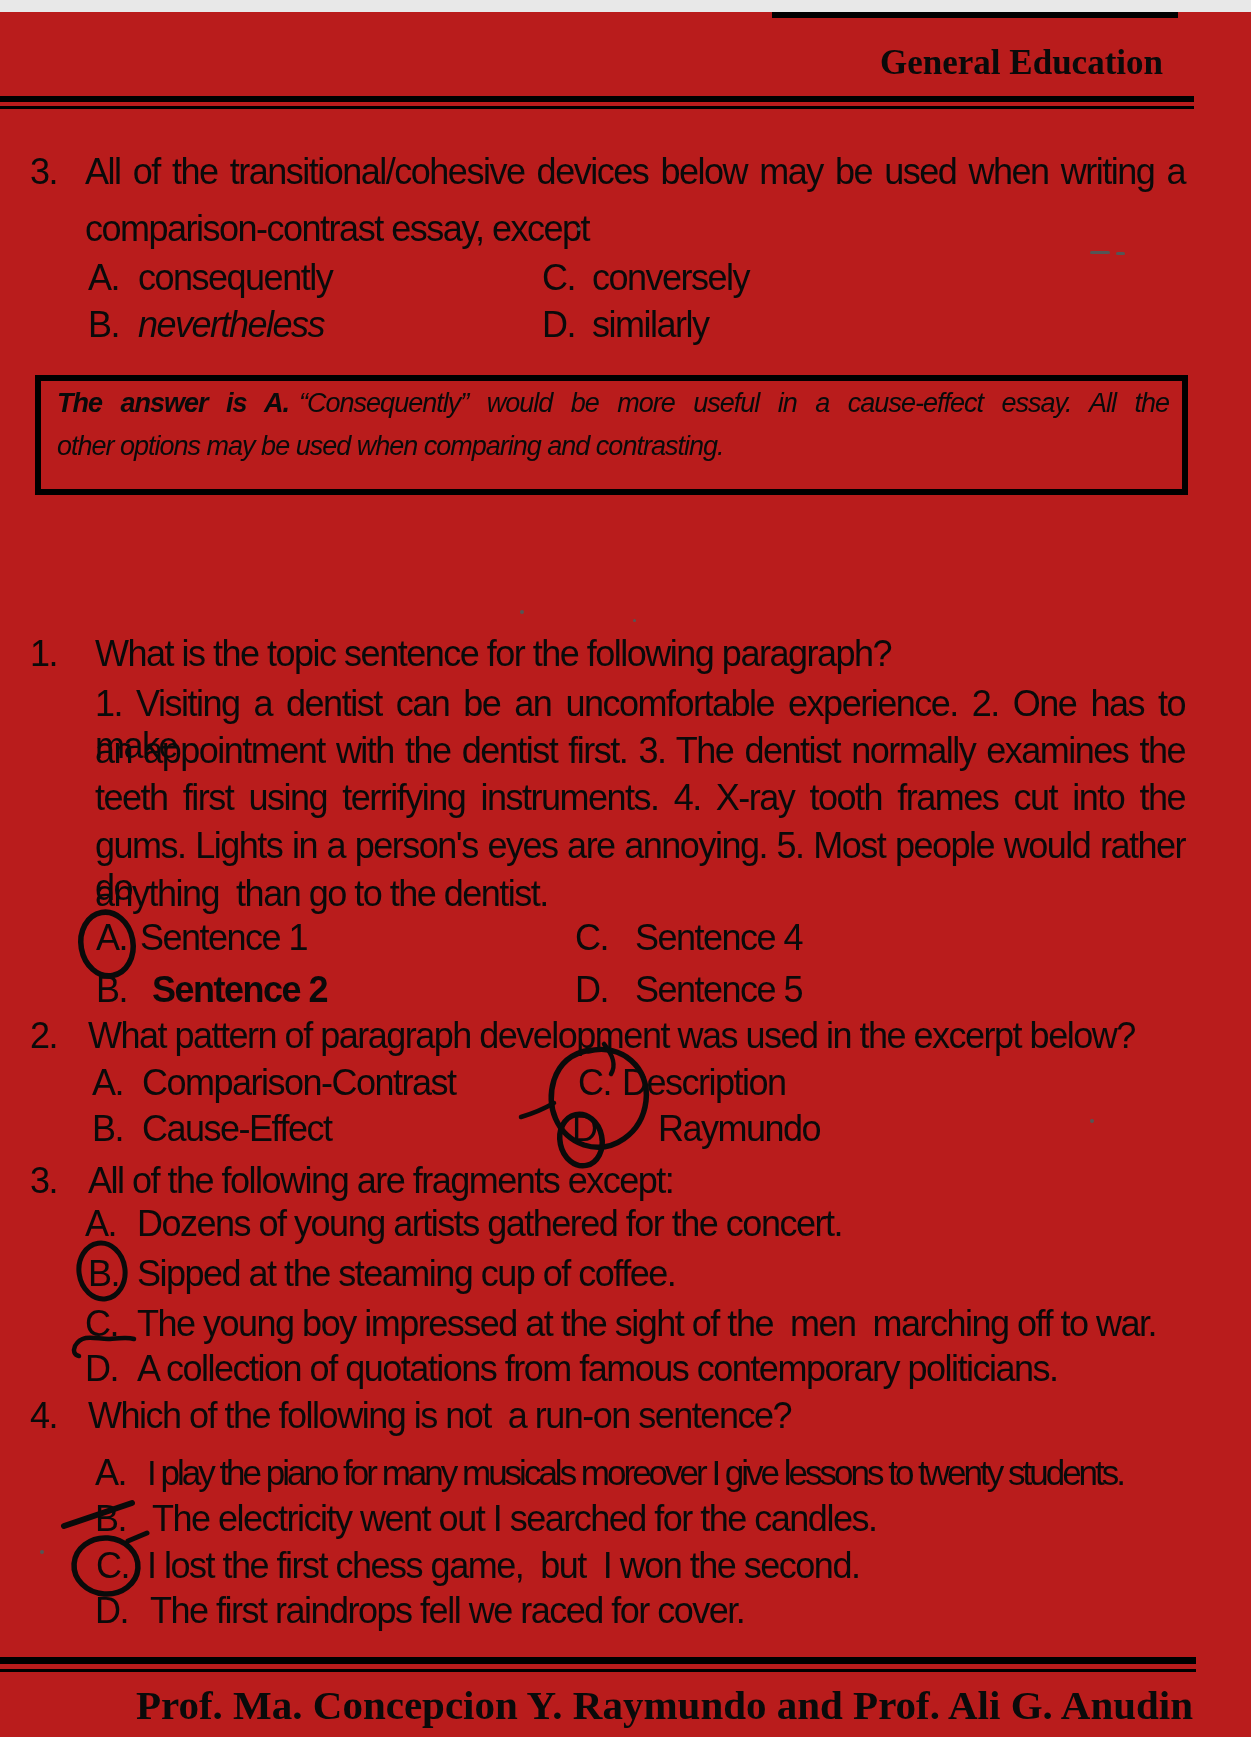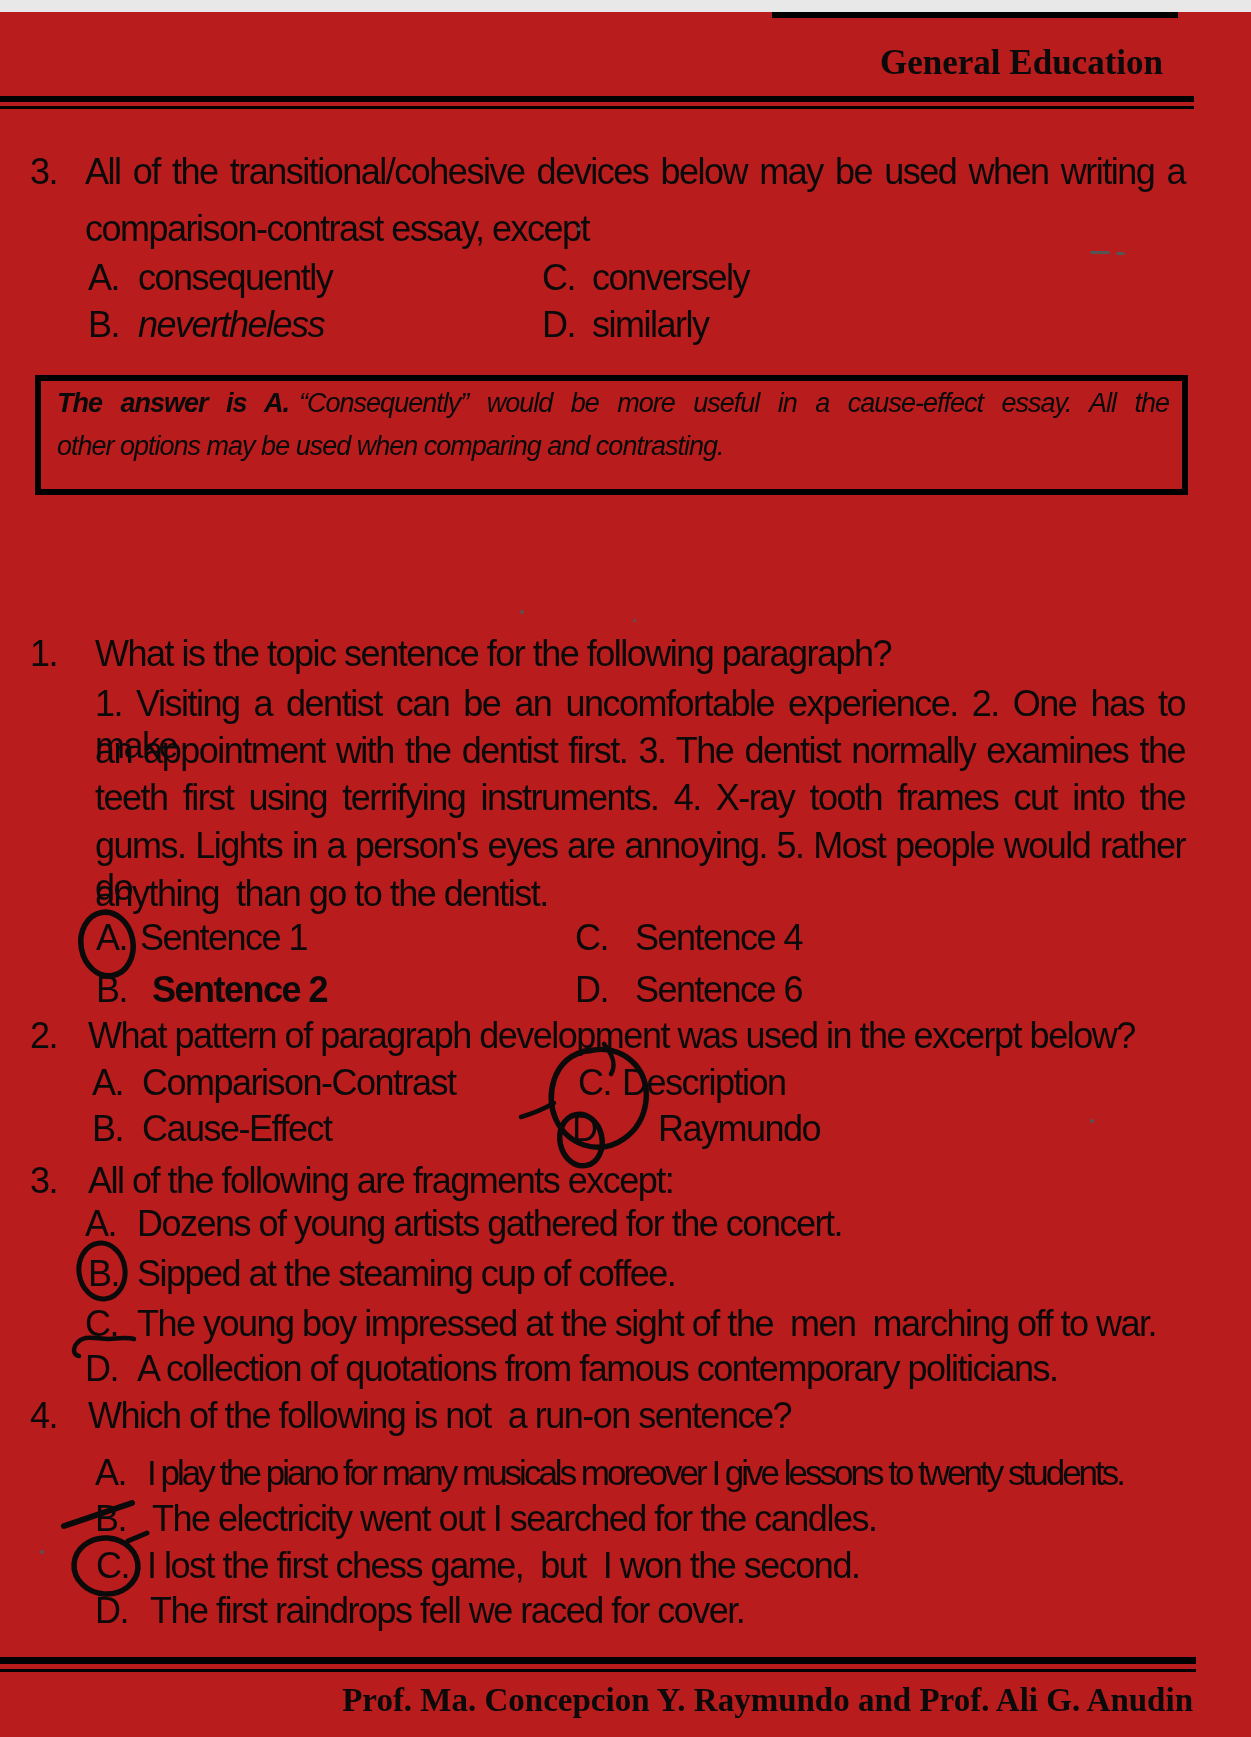--- a/index.html
+++ b/index.html
@@ -63,21 +63,21 @@
   <div class="t j" style="left:95px;top:813px;width:1090px;">gums. Lights in a person's eyes are  annoying.  5. Most people would rather do</div>
   <div class="t" style="left:95px;top:861px;">anything  than go to the dentist.</div>
 
   <div class="t" style="left:96px;top:905px;">A.</div>
   <div class="t" style="left:140px;top:905px;">Sentence 1</div>
   <div class="t" style="left:575px;top:905px;">C.</div>
   <div class="t" style="left:635px;top:905px;">Sentence 4</div>
   <div class="t" style="left:96px;top:957px;">B.</div>
   <div class="t" style="left:152px;top:957px;font-weight:bold;">Sentence 2</div>
   <div class="t" style="left:575px;top:957px;">D.</div>
-  <div class="t" style="left:635px;top:957px;">Sentence 6</div>
+  <div class="t" style="left:635px;top:957px;">Sentence 5</div>
 
   <div class="t" style="left:30px;top:1003px;">2.</div>
   <div class="t" style="left:88px;top:1003px;">What pattern of paragraph development was used in the excerpt below?</div>
   <div class="t" style="left:92px;top:1050px;">A.</div>
   <div class="t" style="left:142px;top:1050px;">Comparison-Contrast</div>
   <div class="t" style="left:578px;top:1050px;">C.</div>
   <div class="t" style="left:622px;top:1050px;">Description</div>
   <div class="t" style="left:92px;top:1096px;">B.</div>
   <div class="t" style="left:142px;top:1096px;">Cause-Effect</div>
   <div class="t" style="left:572px;top:1096px;">D.</div>
@@ -102,21 +102,21 @@
   <div class="t" style="left:95px;top:1486px;">B.</div>
   <div class="t" style="left:152px;top:1486px;">The electricity went out I searched for the candles.</div>
   <div class="t" style="left:96px;top:1533px;">C.</div>
   <div class="t" style="left:147px;top:1533px;">I lost the first chess game,  but  I won the second.</div>
   <div class="t" style="left:95px;top:1578px;">D.</div>
   <div class="t" style="left:150px;top:1578px;">The first raindrops fell we raced for cover.</div>
   <div class="speck" style="left:40px;top:1538px;width:4px;height:4px;"></div>
 
   <div class="bar" style="left:0;top:1645px;width:1196px;height:7px;"></div>
   <div class="bar" style="left:0;top:1657px;width:1196px;height:3px;"></div>
-  <div class="t serifb" style="top:1669px;right:58px;font-size:33px;">Prof. Ma. Concepcion Y. Raymundo and Prof. Ali G. Anudin</div>
+  <div class="t serifb" style="top:1669px;right:58px;font-size:41px;">Prof. Ma. Concepcion Y. Raymundo and Prof. Ali G. Anudin</div>
 
   <svg class="marks" width="1251" height="1737" viewBox="0 0 1251 1737">
     <g fill="none" stroke="#0a0a0a" stroke-linecap="round">
 
       <ellipse cx="107" cy="932" rx="26" ry="32" transform="rotate(-10 107 932)" stroke-width="5.5"></ellipse>
 
       <path d="M 588 1039 C 622 1031, 650 1056, 646 1089 C 642 1122, 612 1142, 584 1133 C 556 1123, 546 1094, 554 1068 C 560 1050, 572 1041, 590 1038" stroke-width="5.5"></path>
       <path d="M 604 1032 C 612 1042, 617 1052, 611 1062" stroke-width="4.5"></path>
       <path d="M 554 1091 C 542 1098, 531 1102, 521 1105" stroke-width="4.5"></path>
       <ellipse cx="581" cy="1128" rx="21" ry="26" transform="rotate(-12 581 1128)" stroke-width="5.5"></ellipse>

